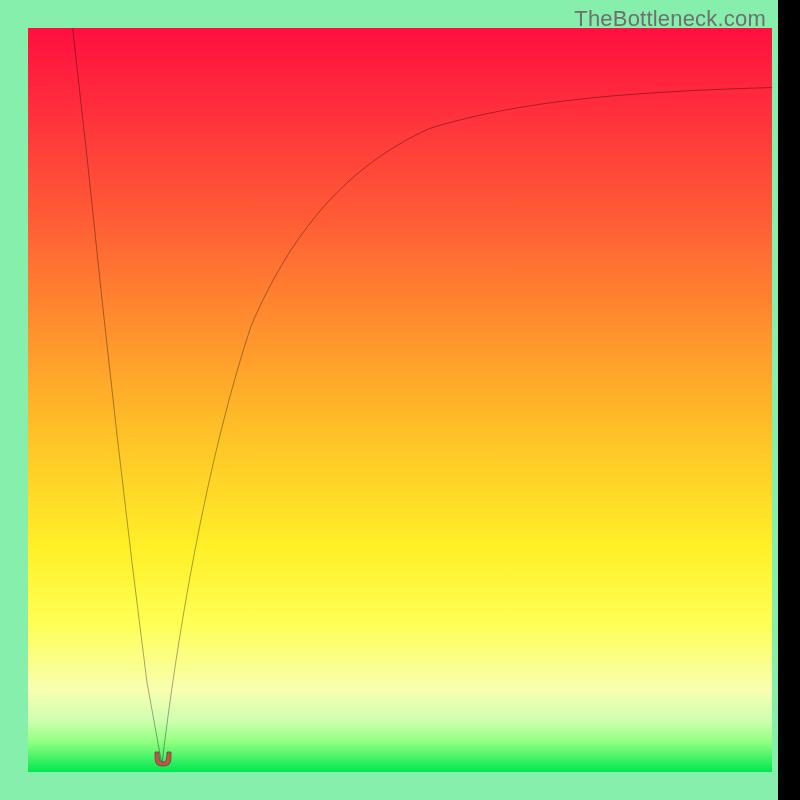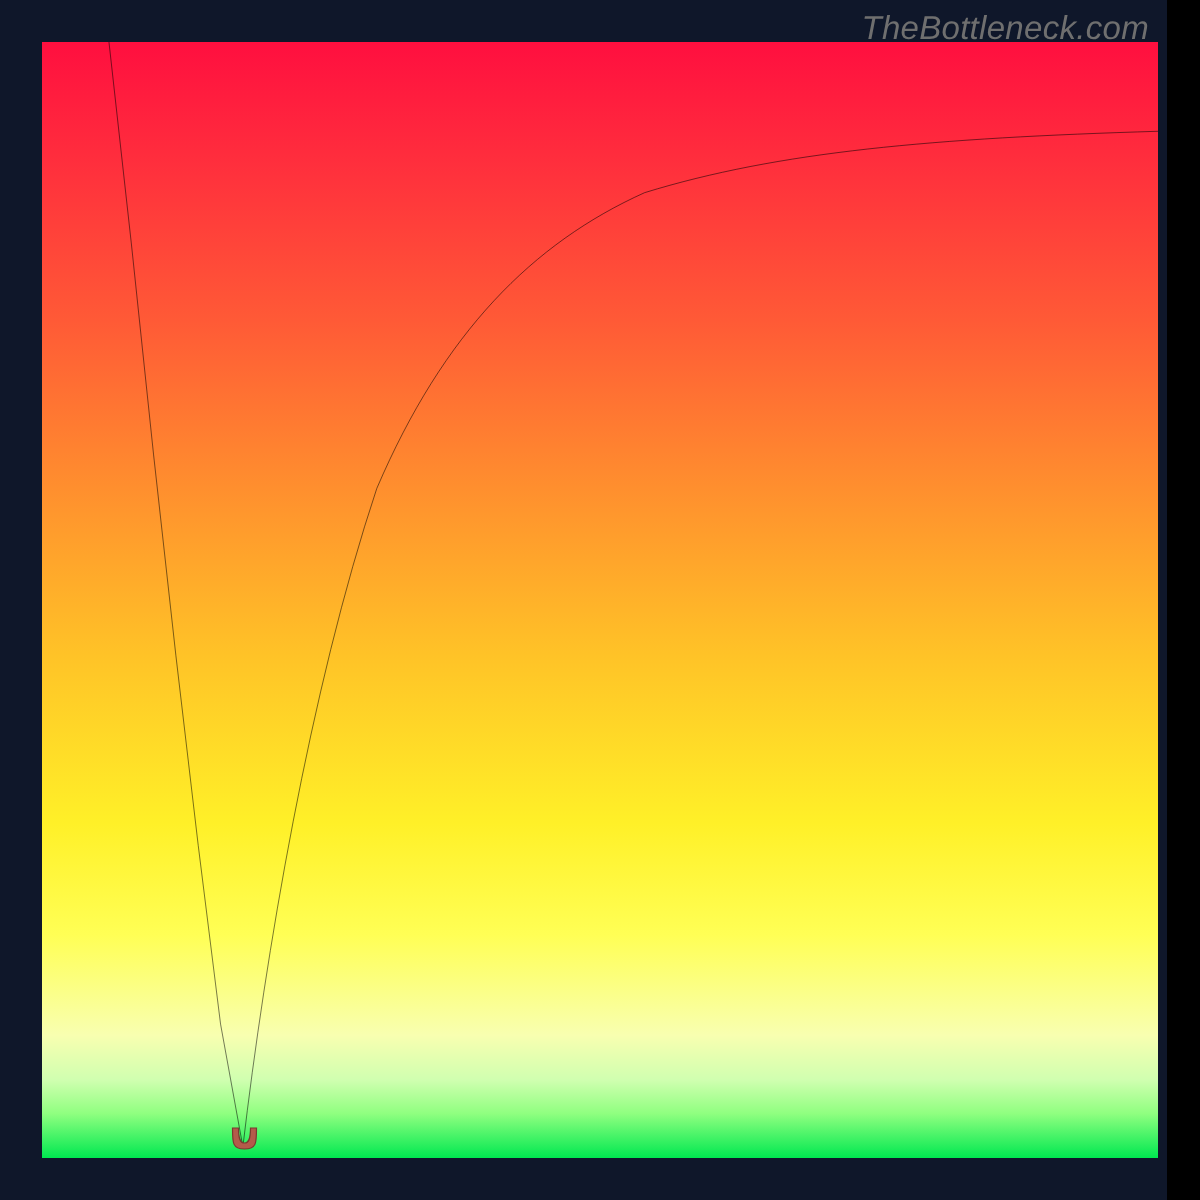--- a/index.html
+++ b/index.html
@@ -8,22 +8,21 @@
     width: 800px;
     height: 800px;
     overflow: hidden;
     background: #000;
     font-family: Arial, Helvetica, sans-serif;
   }
   .frame {
     position: relative;
     width: 778px;
     height: 800px;
-    background: #0f172a;
-    font-style: italic;
+    background: #86efac;
   }
   .plot-area {
     position: absolute;
     left: 28px;
     top: 28px;
     width: 744px;
     height: 744px;
   }
   .gradient-bg {
     position: absolute;

